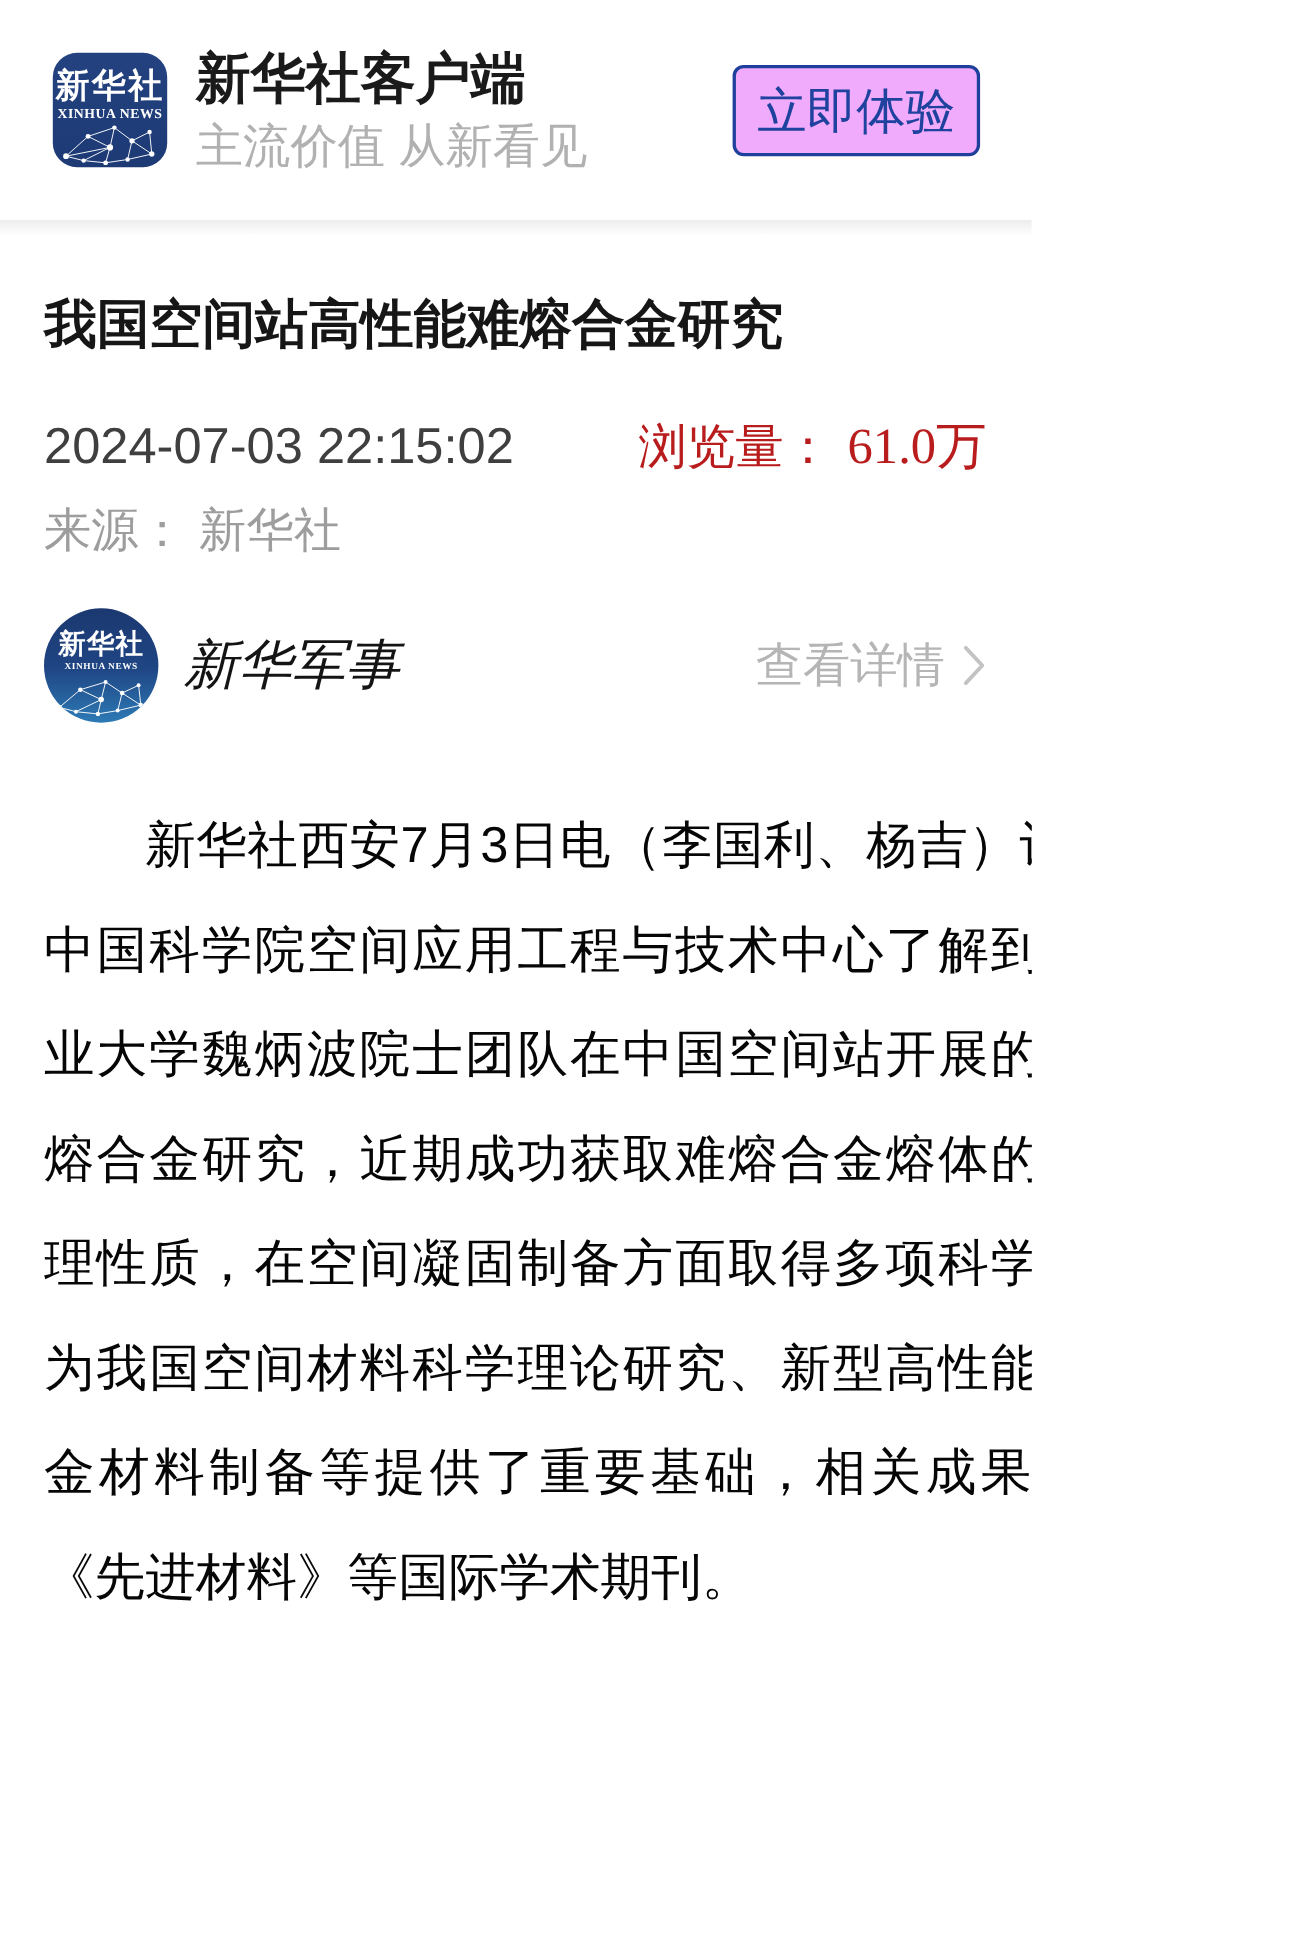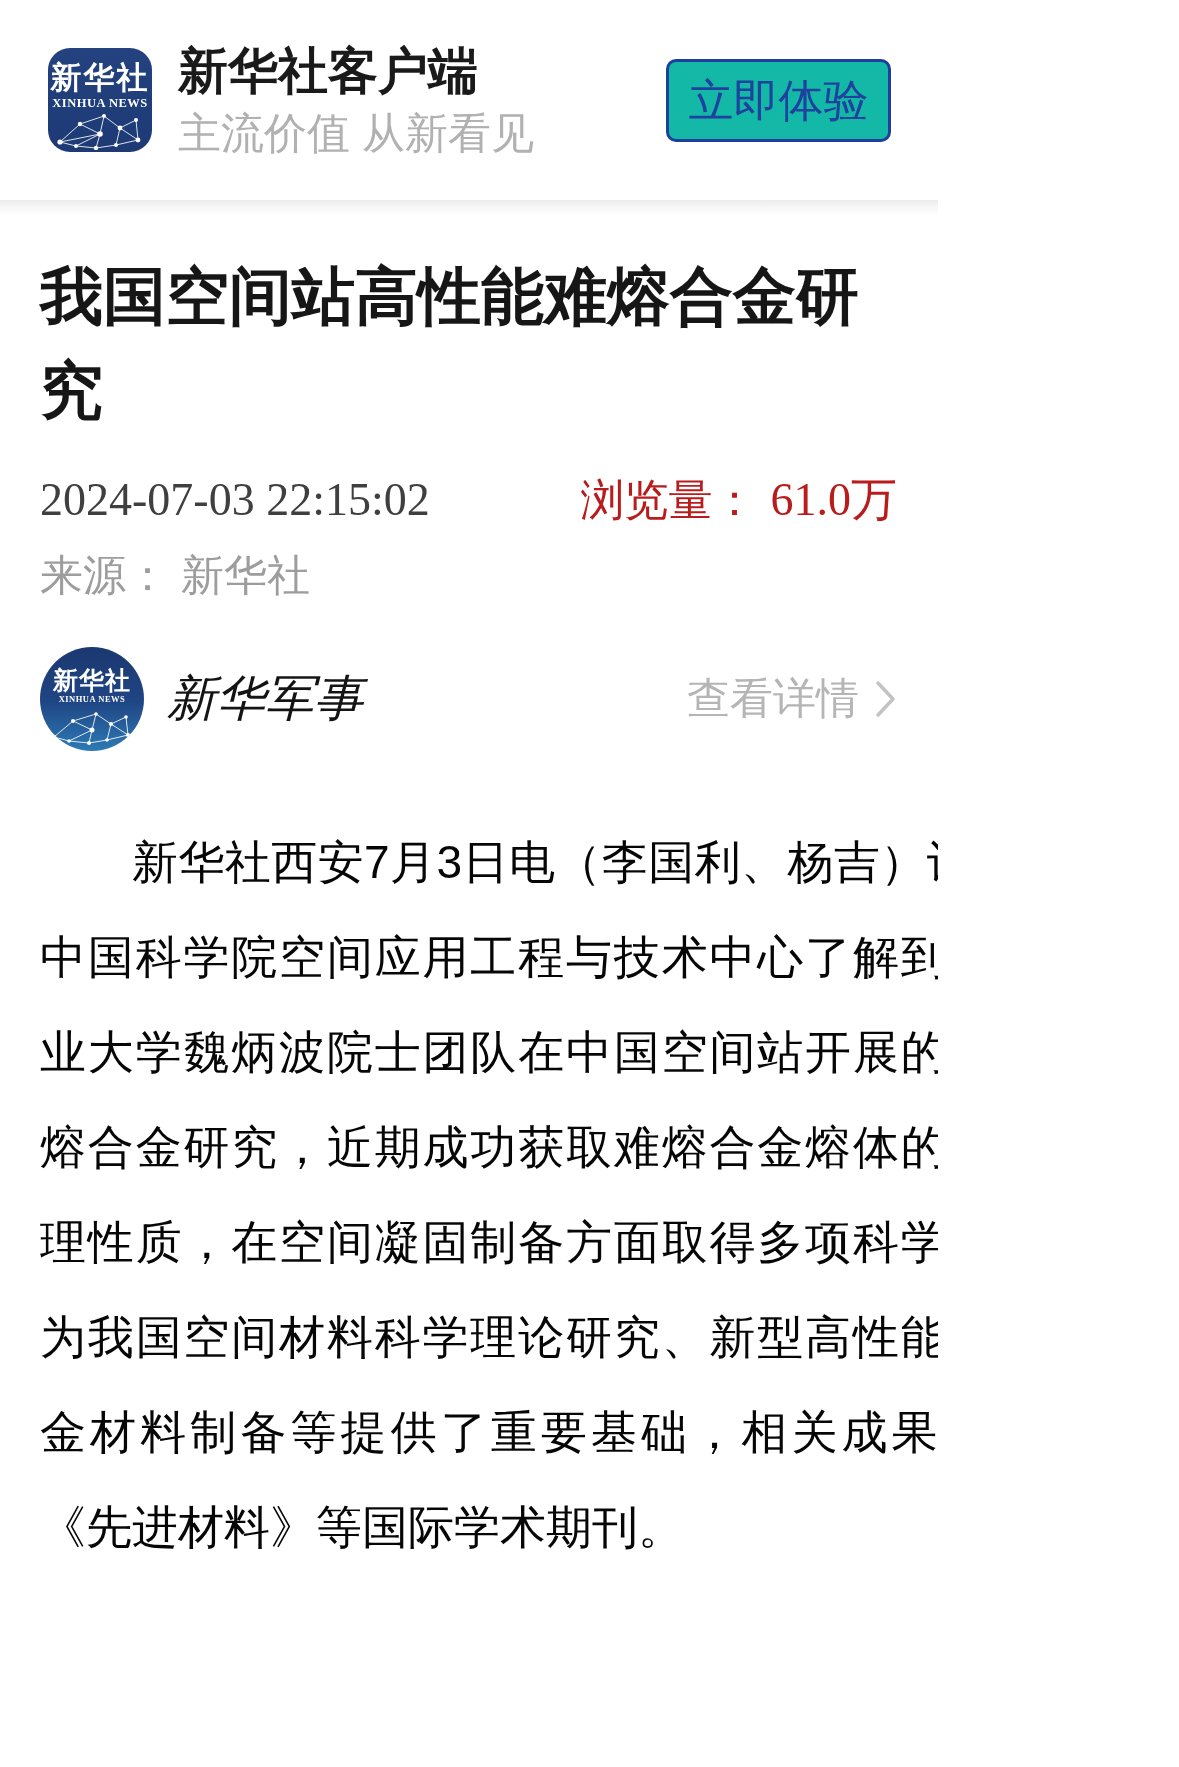--- a/index.html
+++ b/index.html
@@ -73,21 +73,21 @@
   .app-slogan {
     margin-top: 8px;
     font-size: 43px;
     color: #b1b1b1;
     line-height: 50px;
   }
   .cta {
     flex: 0 0 auto;
     width: 225px;
     height: 83px;
-    background: #14b8a6;
+    background: #f0abfc;
     border: 3px solid #1e3f9b;
     border-radius: 10px;
     color: #1e429e;
     font-size: 45px;
     font-family: "Liberation Sans", sans-serif;
     line-height: 77px;
     text-align: center;
     padding: 0;
     cursor: pointer;
   }
@@ -96,34 +96,34 @@
     height: 13px;
     background: linear-gradient(180deg, #ececec 0%, #f6f6f6 55%, #fdfdfd 100%);
   }
 
   
   main {
     padding: 0 41px 0 40px;
   }
   h1.article-title {
     margin: 36px 0 0 0;
-    font-size: 63px;
+    font-size: 48px;
     line-height: 94px;
     font-weight: 700;
     color: #161616;
     letter-spacing: 0;
   }
   .meta-row {
     margin-top: 32px;
     display: flex;
     justify-content: space-between;
     align-items: baseline;
   }
   .pub-date {
-    font-family: Liberation Serif, serif;
+    font-family: Liberation Sans, sans-serif;
     font-size: 46px;
     color: #3f3f3f;
   }
   .views {
     font-size: 44px;
     color: #b91c1c;
   }
   .views .num {
     font-family: "Liberation Serif", serif;
     font-size: 46px;

